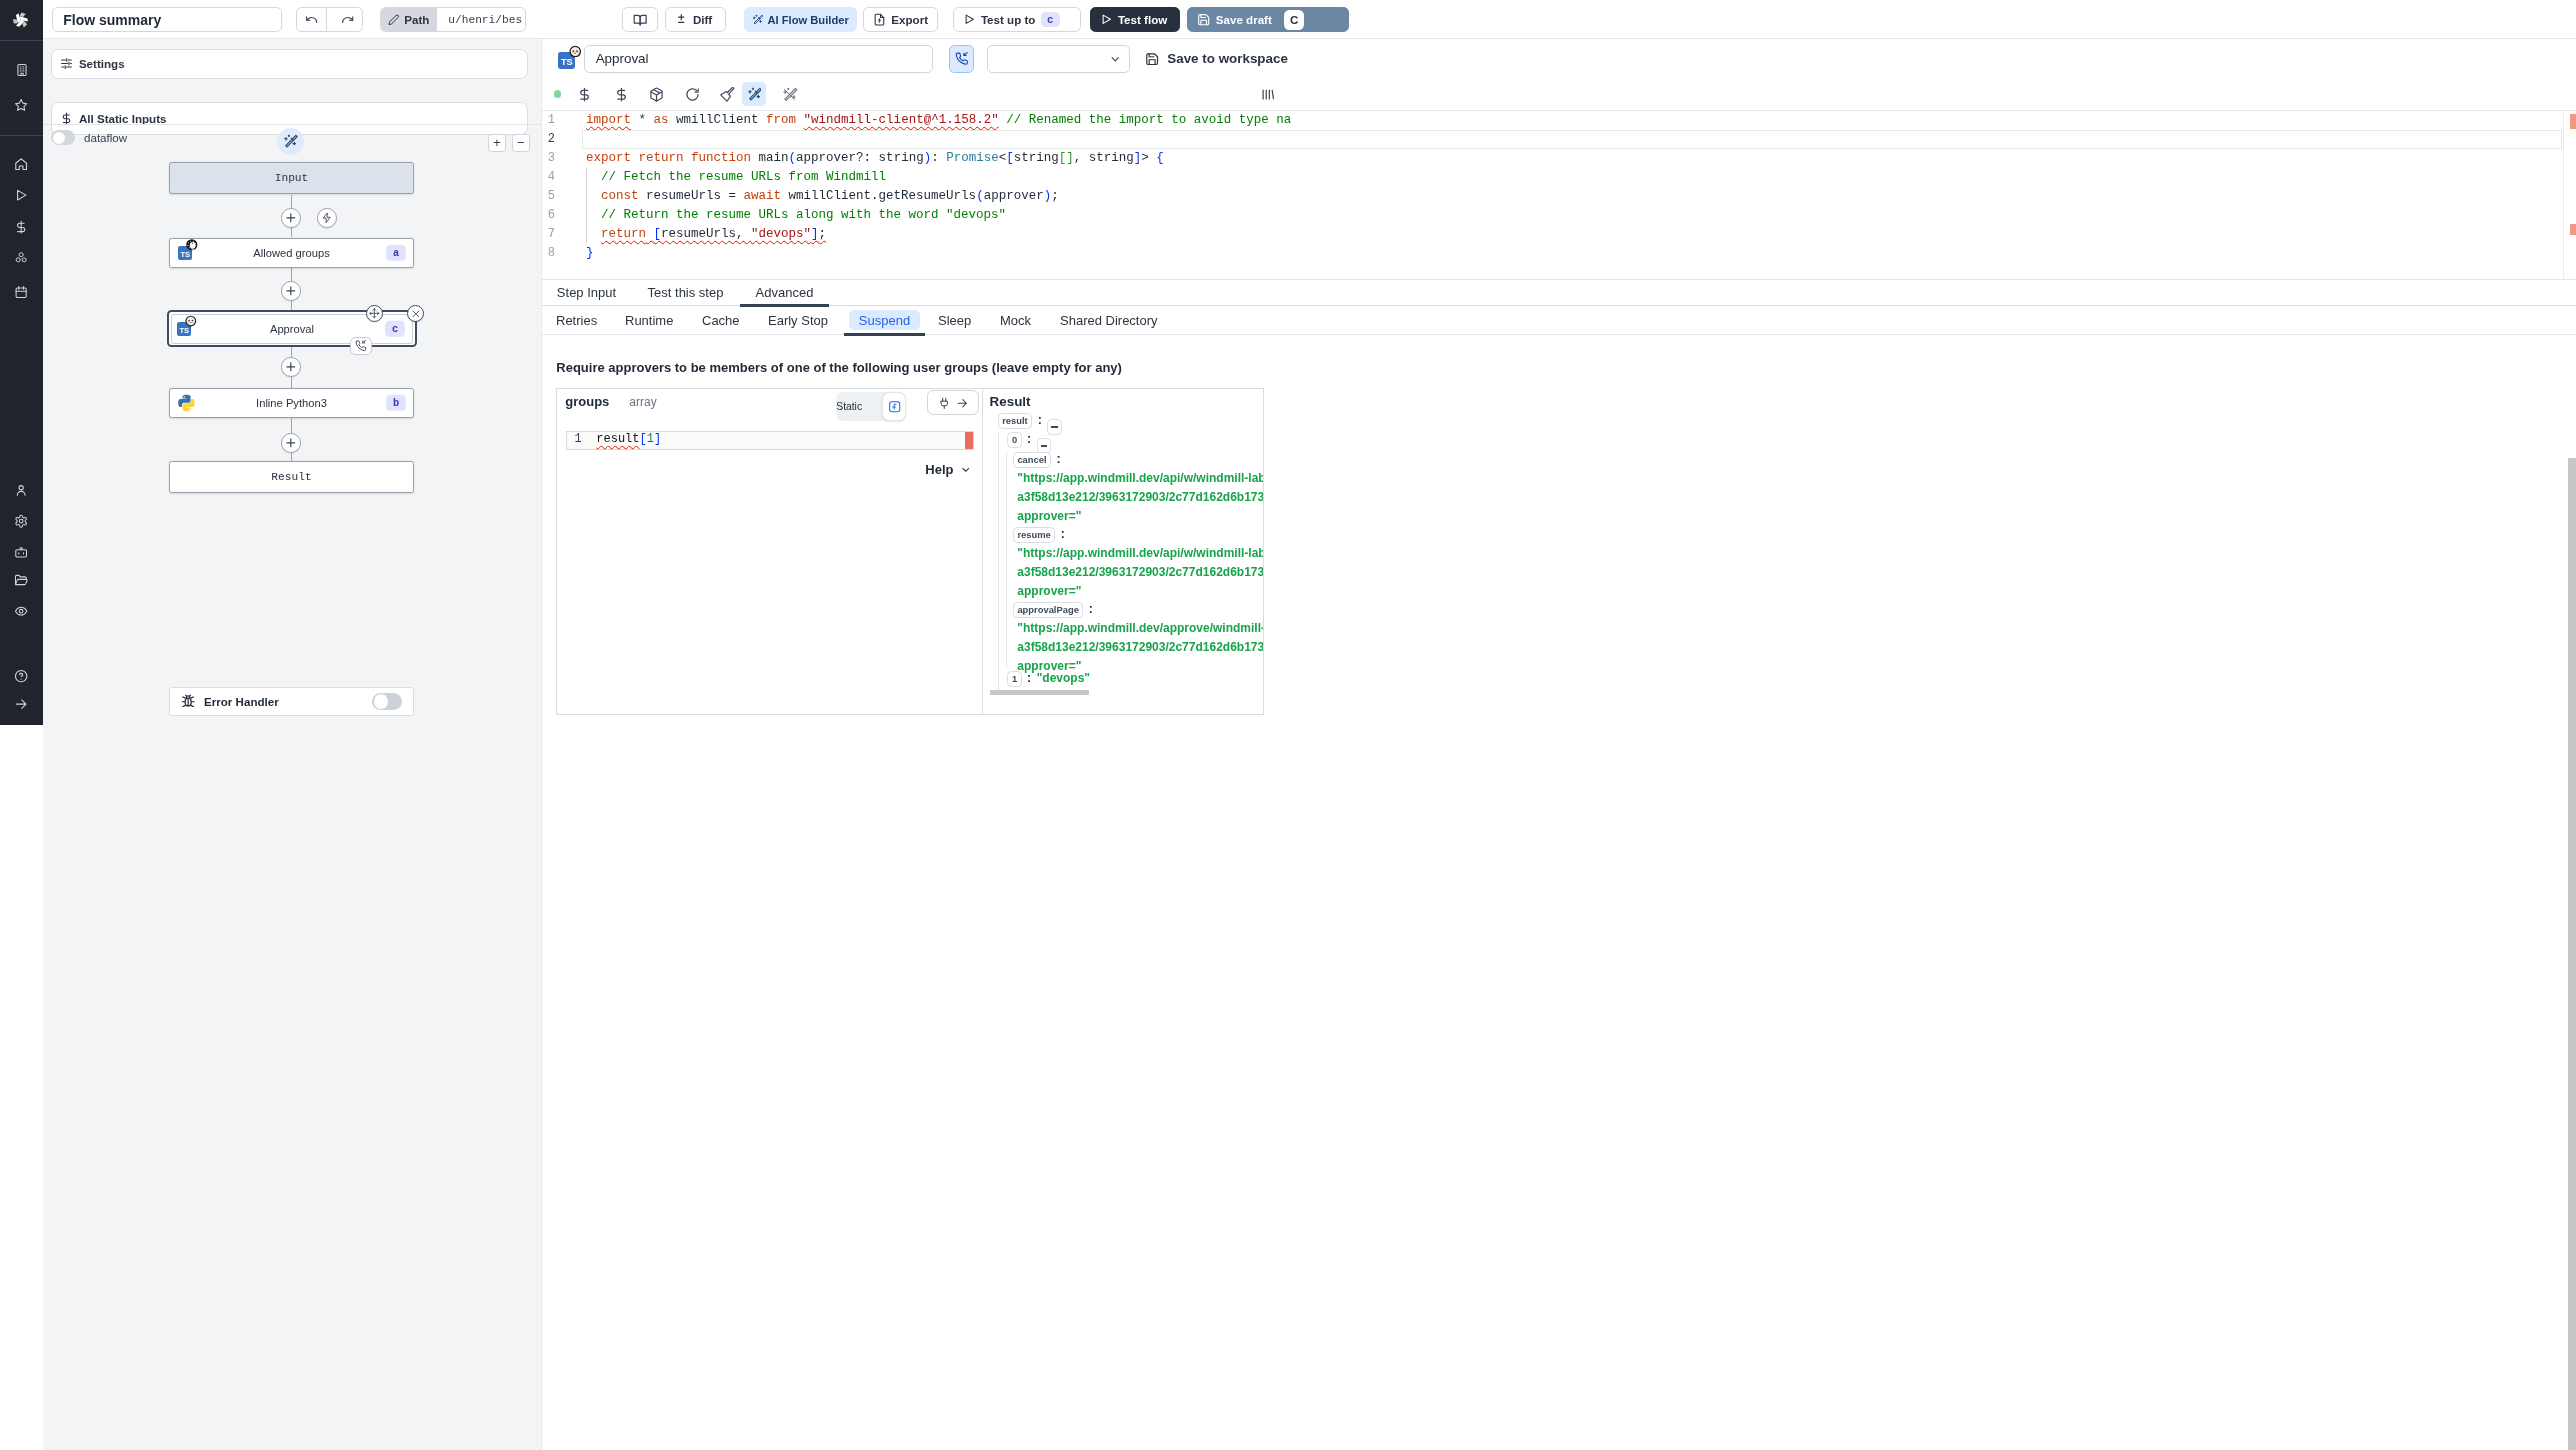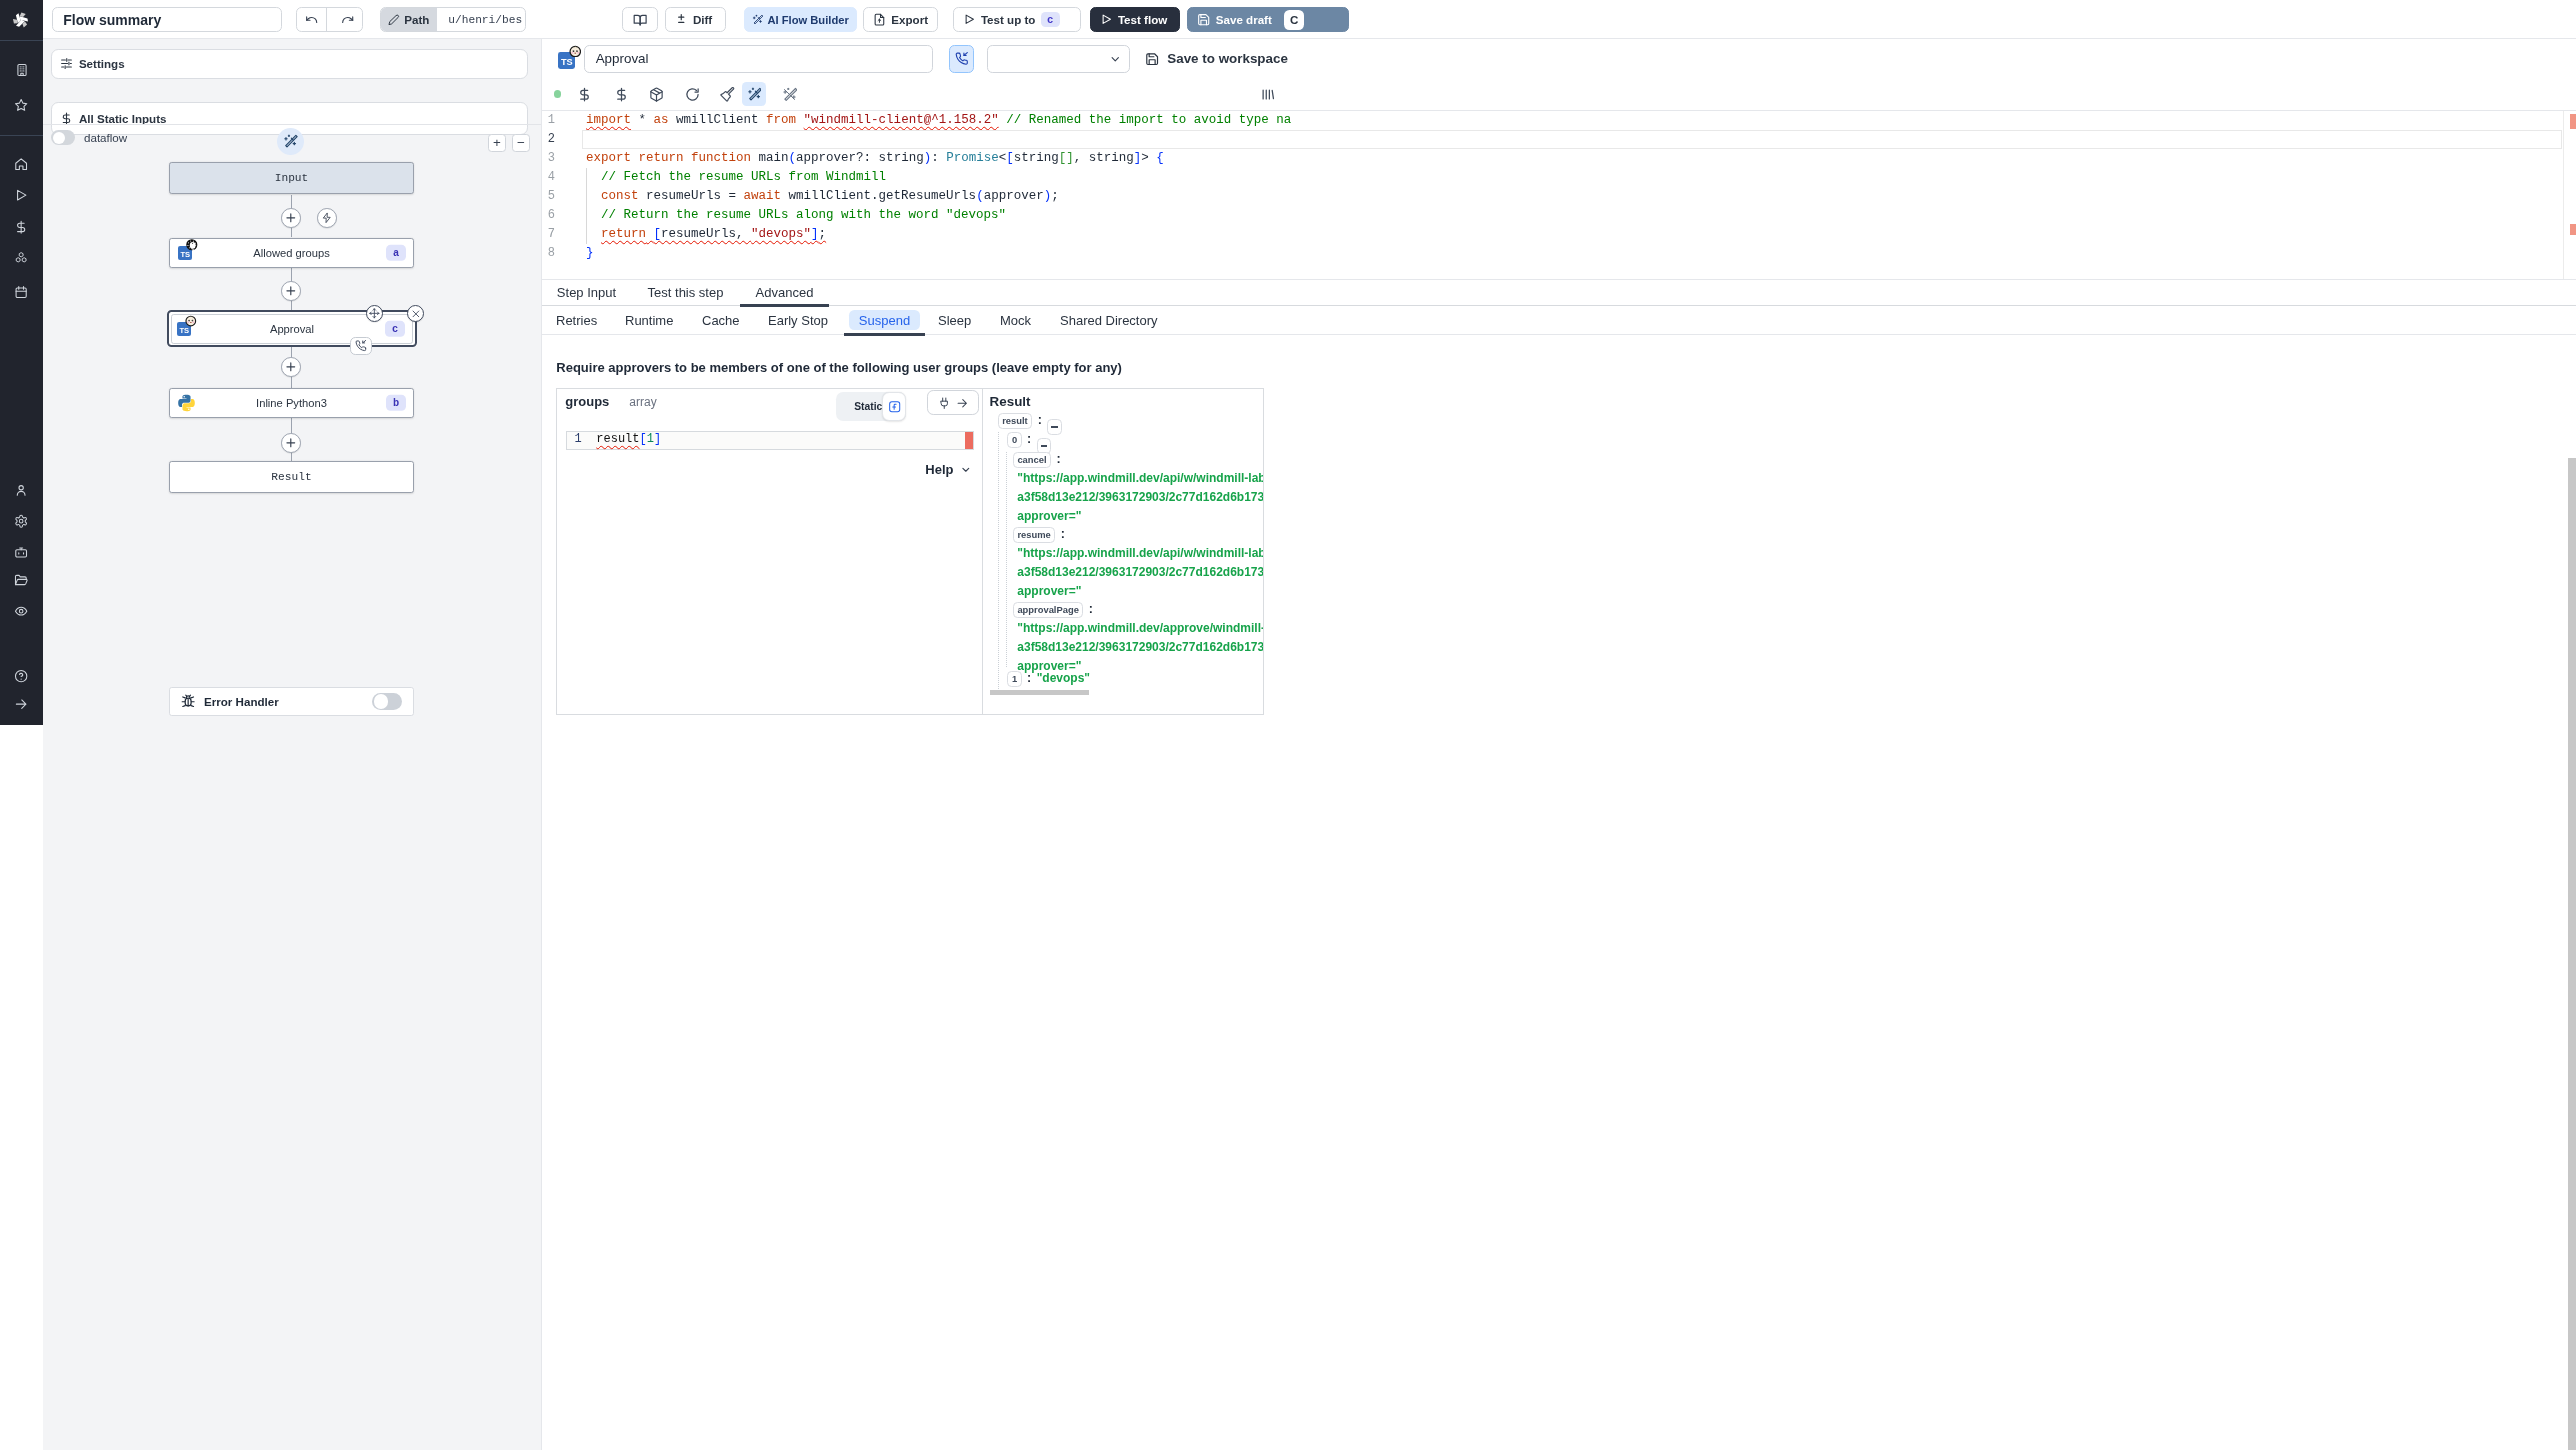--- a/index.html
+++ b/index.html
@@ -502,21 +502,21 @@
     <span class="st" style="left:518px">Shared Directory</span>
   </div>
   <div id="reqline">Require approvers to be members of one of the following user groups (leave empty for any)</div>
   <div id="gcard">
     <div id="gleft">
       <div class="abs" style="left:8px;top:5.4px;display:flex;align-items:baseline;gap:20px">
           <span style="font-weight:700;font-size:13px;color:#1f2937">groups</span>
           <span style="font-size:12px;color:#6b7280">array</span>
         </div>
       <div class="abs" style="left:279px;top:2.7px;width:70px;height:29.5px;background:#eef1f4;border-radius:7.2px;display:flex;align-items:center">
-        <span style="flex:1;text-align:right;font-weight:700;font-size:10.3px;color:#1f2937">Static</span>
+        <span style="flex:1;text-align:left;font-weight:400;font-size:10.3px;color:#1f2937">Static</span>
         <span style="width:24px;height:29.5px;background:#fff;border:0.9px solid #e2e5e9;border-radius:7.2px;box-shadow:0 0.9px 1.8px rgba(0,0,0,.1);display:flex;align-items:center;justify-content:center">
             <svg width="13.4" height="13.4" viewBox="0 0 24 24" fill="none" stroke="#2563eb" stroke-width="1.8">
               <rect x="3" y="3" width="18" height="18" rx="4"></rect>
               <path d="M14.5 7.5h-2a1.5 1.5 0 0 0-1.5 1.5v7.5M8.5 12.5h5" stroke-linecap="round"></path>
             </svg>
           </span>
       </div>
       <div class="abs" style="left:370px;top:1.3px;width:52px;height:25px;border:0.9px solid #d1d5db;border-radius:6.3px;display:flex;align-items:center;justify-content:center;gap:6.3px;color:#374151">
         <svg width="12.5" height="12.5" viewBox="0 0 24 24" fill="none" stroke="#374151" stroke-width="1.9" stroke-linecap="round" stroke-linejoin="round">
             <path d="M12 22v-5"></path>

